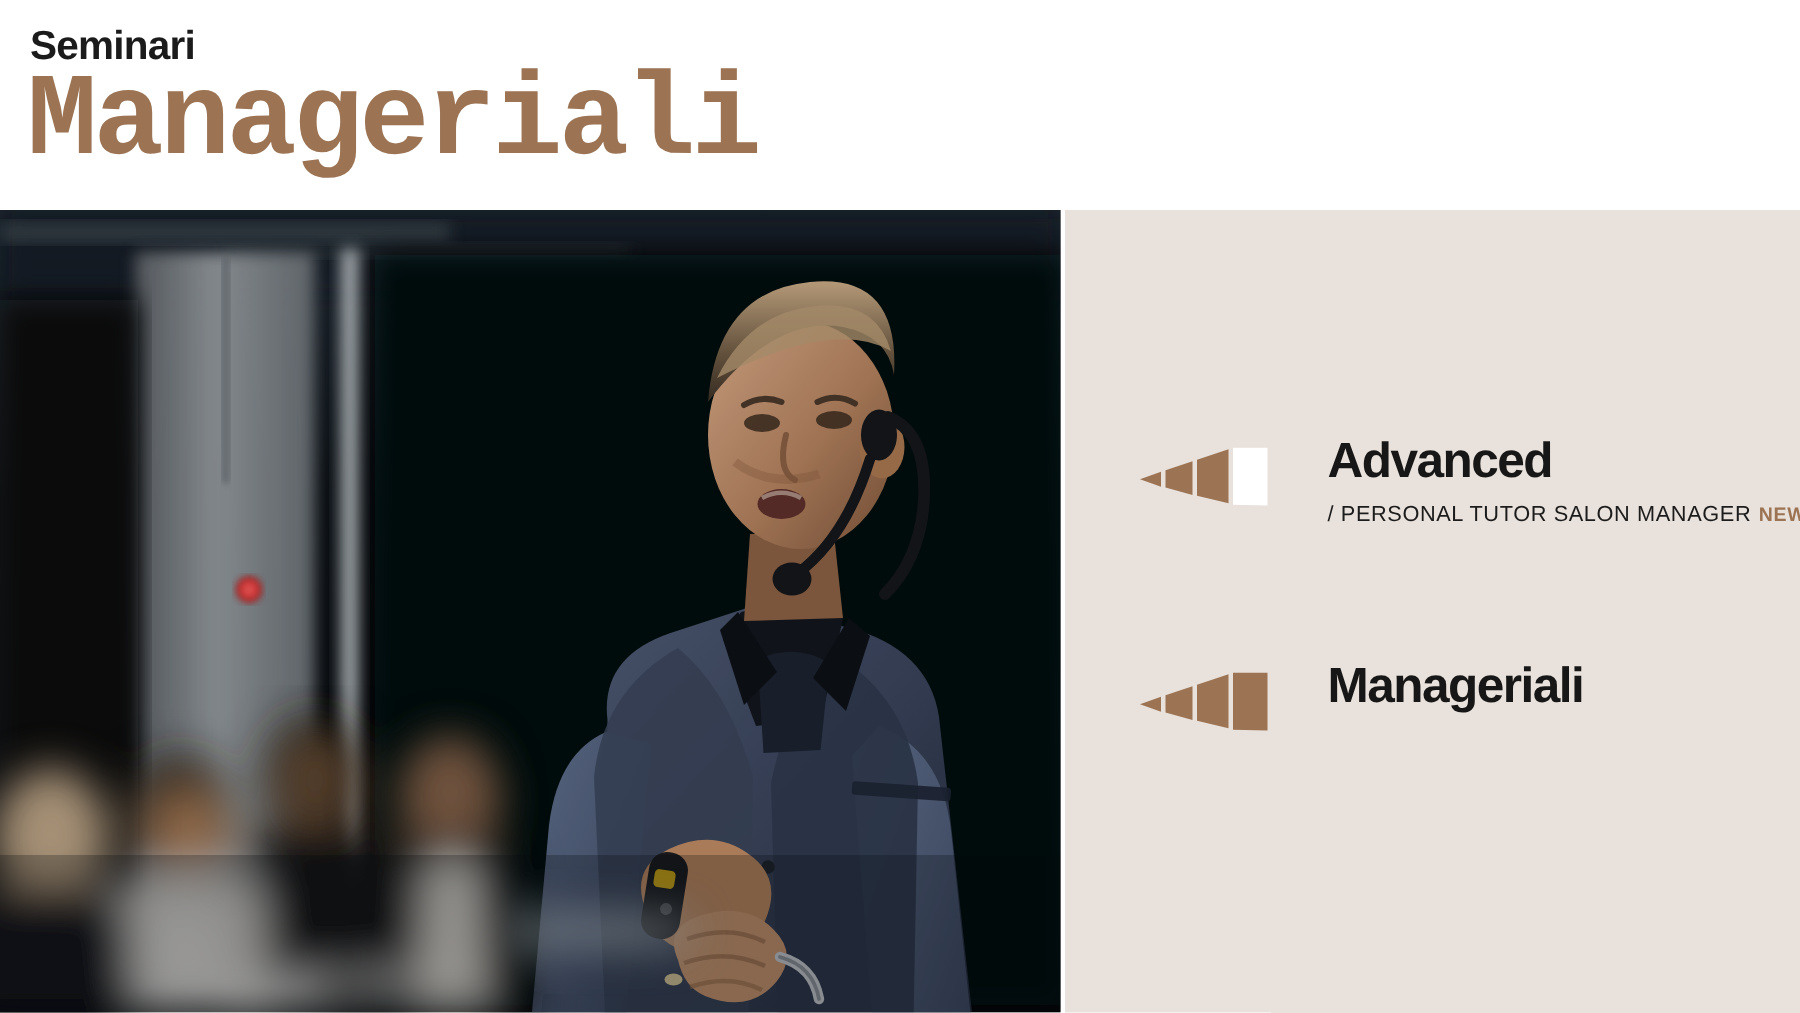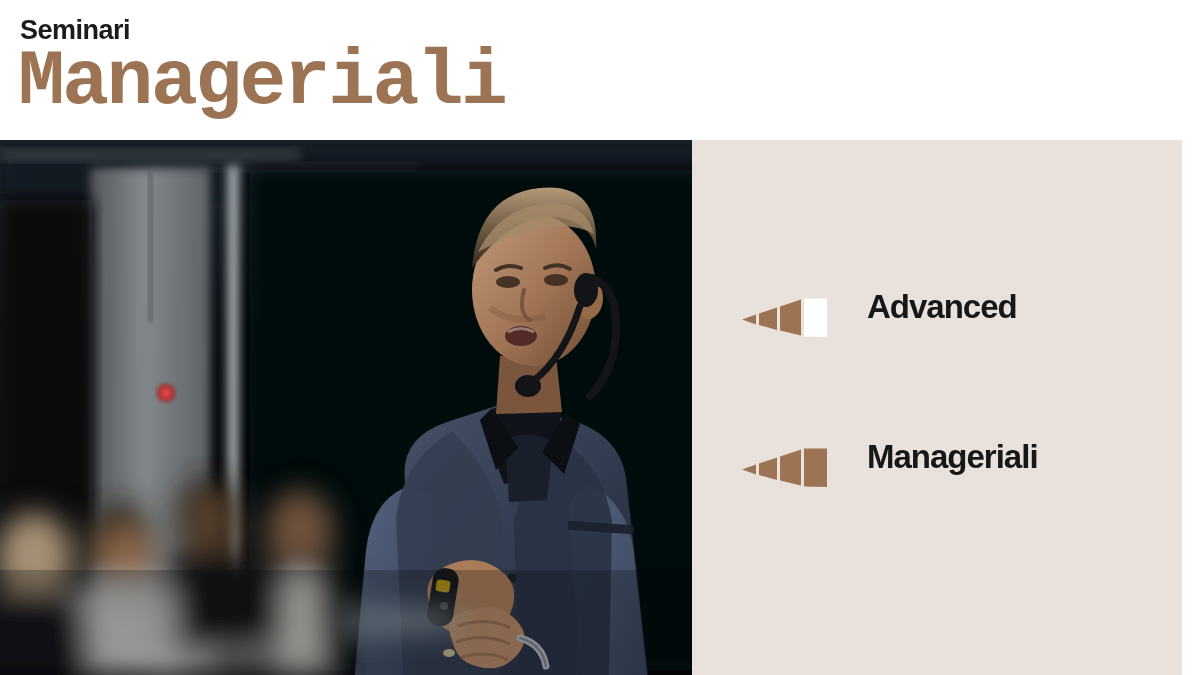--- a/index.html
+++ b/index.html
@@ -50,21 +50,21 @@
     left:0; top:140px;
     width:707px; height:535px;
     overflow:hidden;
     background:#05070a;
   }
   .photo-svg { display:block; width:707px; height:535px; }
 
   
   .panel {
     position:absolute;
-    left:692px; top:140px;
+    left:710px; top:140px;
     width:490px; height:535px;
     background:#E9E1DB;
   }
 
   .block { position:absolute; left:0; width:490px; }
   .block-advanced   { top:150px; }
   .block-specialist { top:300px; }
 
   .arrow-wrap {
     position:absolute;
@@ -292,20 +292,23 @@
       <div class="arrow-wrap">
         <svg class="arrow-svg" viewBox="0 0 90 40">
           <polygon points="2,21.5 16,16.5 16,26.5" fill="#9C7454"></polygon>
           <polygon points="19,15.5 37,9.5 37,32 19,27" fill="#9C7454"></polygon>
           <polygon points="40,8.5 61,1.5 61,37.5 40,32.5" fill="#9C7454"></polygon>
           <polygon points="64,0.5 87,0.5 87,39 64,38.5" fill="#FFFFFF"></polygon>
         </svg>
       </div>
       <div class="text-col">
         <div class="tier-title">Advanced</div>
+        <div class="tier-sub">
+          <span>/ PERSONAL TUTOR SALON MANAGER</span><span class="badge">NEW</span>
+        </div>
       </div>
     </div>
 
     <div class="block block-specialist">
       <div class="arrow-wrap">
         <svg class="arrow-svg" viewBox="0 0 90 40">
           <polygon points="2,21.5 16,16.5 16,26.5" fill="#9C7454"></polygon>
           <polygon points="19,15.5 37,9.5 37,32 19,27" fill="#9C7454"></polygon>
           <polygon points="40,8.5 61,1.5 61,37.5 40,32.5" fill="#9C7454"></polygon>
           <polygon points="64,0.5 87,0.5 87,39 64,38.5" fill="#9C7454"></polygon>

